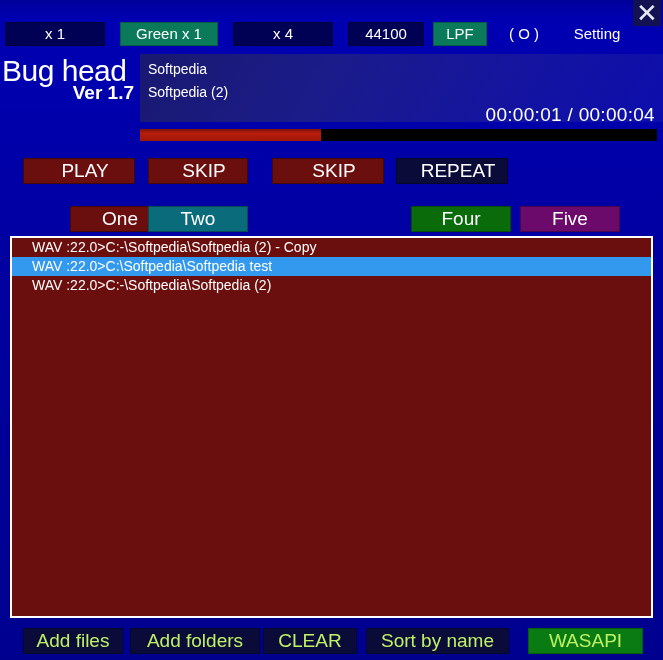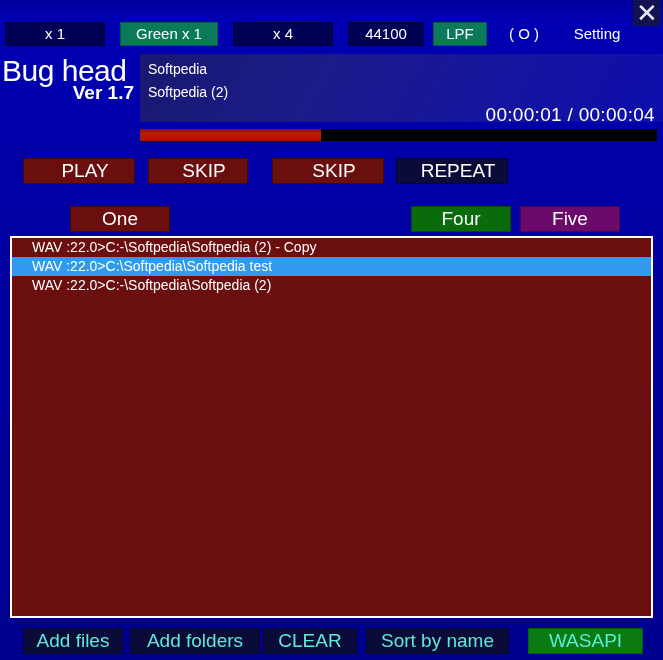--- a/index.html
+++ b/index.html
@@ -183,21 +183,21 @@
     background: #3399ee;
   }
 
   
   .bottom-btn {
     position: absolute;
     top: 628px;
     height: 26px;
     line-height: 26px;
     text-align: center;
-    color: #5eead4;
+    color: #bef264;
     font-size: 19px;
     background: #0b0b3a;
     box-shadow: inset 0 0 0 1px #07072c;
     cursor: pointer;
     white-space: nowrap;
   }
   .bottom-btn.green {
     background: #0a7a12;
     box-shadow: inset 0 0 0 1px #065c0d;
   }
@@ -234,20 +234,21 @@
   <div class="progress-track">
     <div class="progress-fill" id="progress-fill" style="width: 35%;"></div>
   </div>
 
   <div class="transport-btn" style="left:23px;top:158px;width:100px;">PLAY</div>
   <div class="transport-btn" style="left:148px;top:158px;width:88px;">SKIP</div>
   <div class="transport-btn" style="left:272px;top:158px;width:100px;">SKIP</div>
   <div class="transport-btn dark" style="left:396px;top:158px;width:100px;">REPEAT</div>
 
   <div class="preset-btn" style="left:23px;width:100px;background:#6b0e0e;box-shadow:inset 0 0 0 1px #400808;margin-left:47px;">One</div>
+  <div class="preset-btn" style="left:148px;width:100px;background:#0a6b7a;box-shadow:inset 0 0 0 1px #064a54;">Two</div>
   <div class="preset-btn" style="left:260px;width:80px;background:#7a7a08;box-shadow:inset 0 0 0 1px #545405;margin-top:38px;">Three</div>
   <div class="preset-btn" style="left:411px;width:100px;background:#0a6b0a;box-shadow:inset 0 0 0 1px #064a06;">Four</div>
   <div class="preset-btn" style="left:520px;width:100px;background:#6b0a6b;box-shadow:inset 0 0 0 1px #4a064a;">Five</div>
 
   <div class="playlist" id="playlist">
       <div class="pl-row">WAV :22.0&gt;C:-\Softpedia\Softpedia (2) - Copy</div>
       <div class="pl-row selected">WAV :22.0&gt;C:\Softpedia\Softpedia test</div>
       <div class="pl-row">WAV :22.0&gt;C:-\Softpedia\Softpedia (2)</div>
     </div>
 

